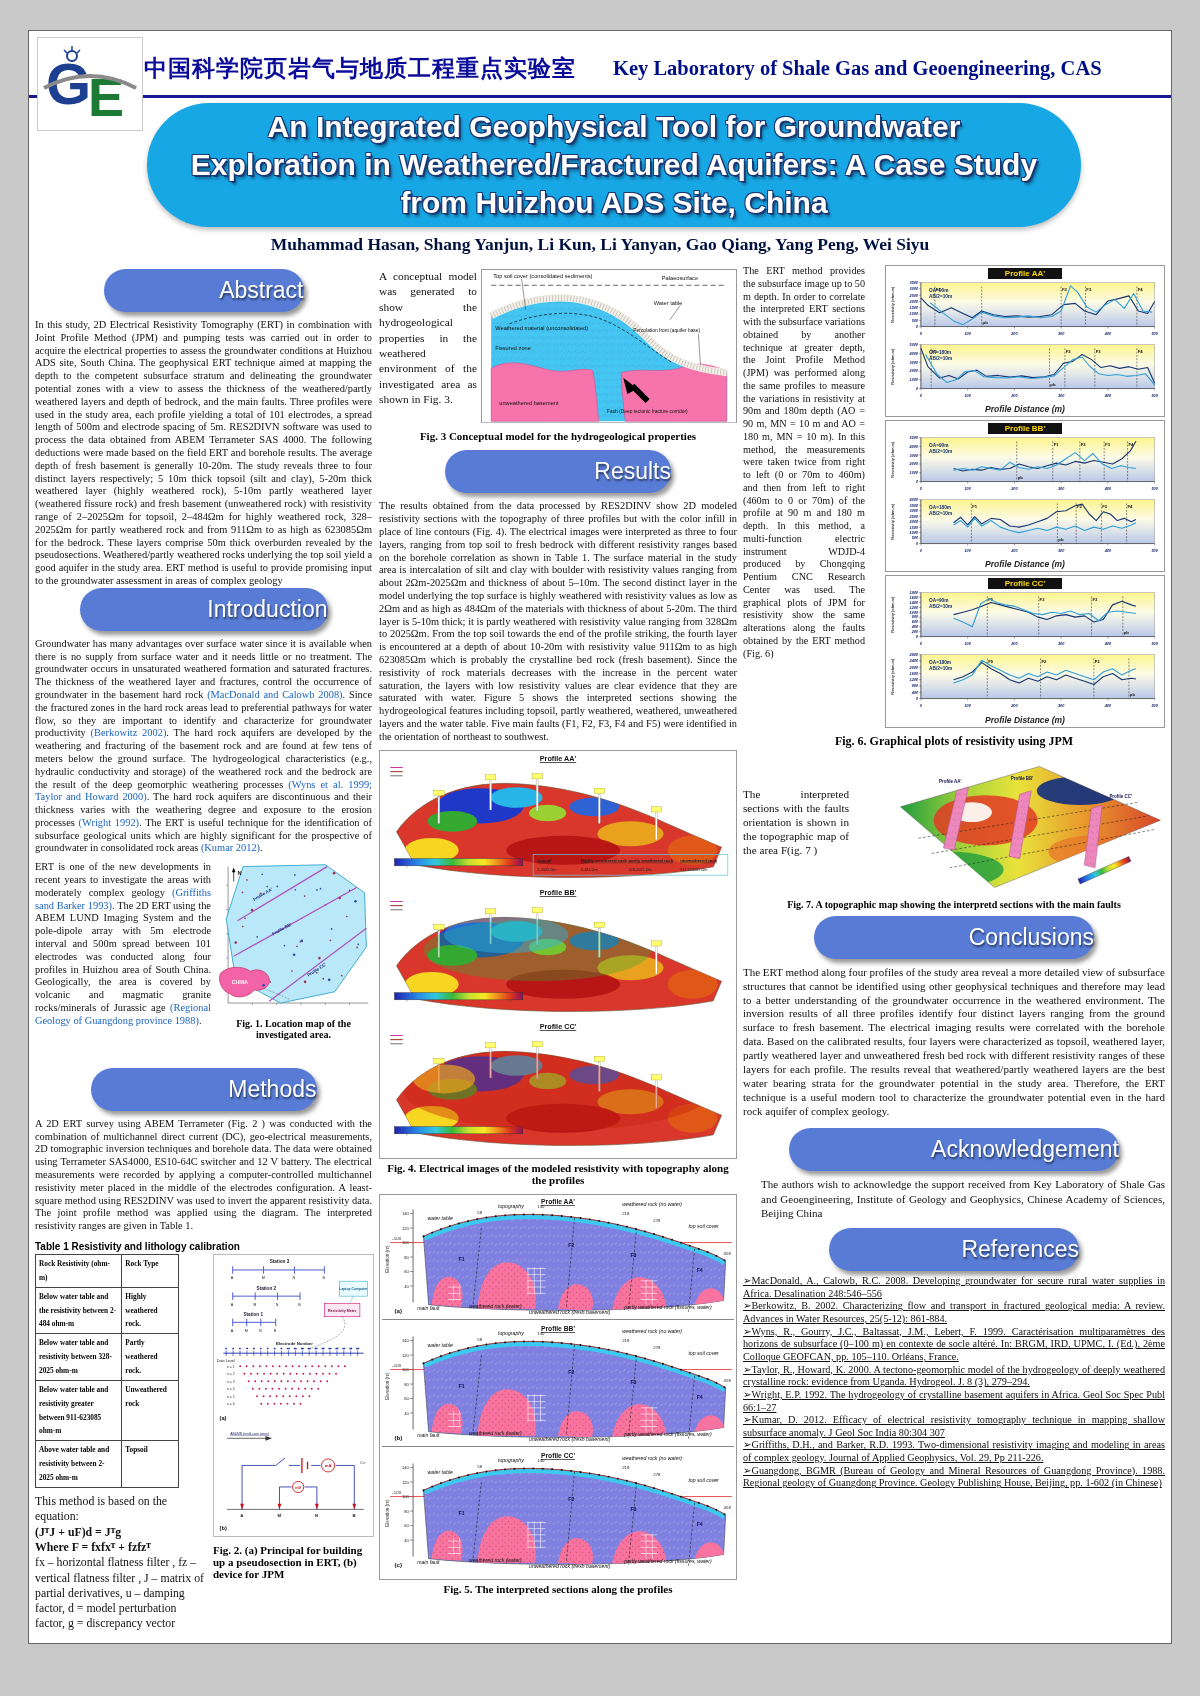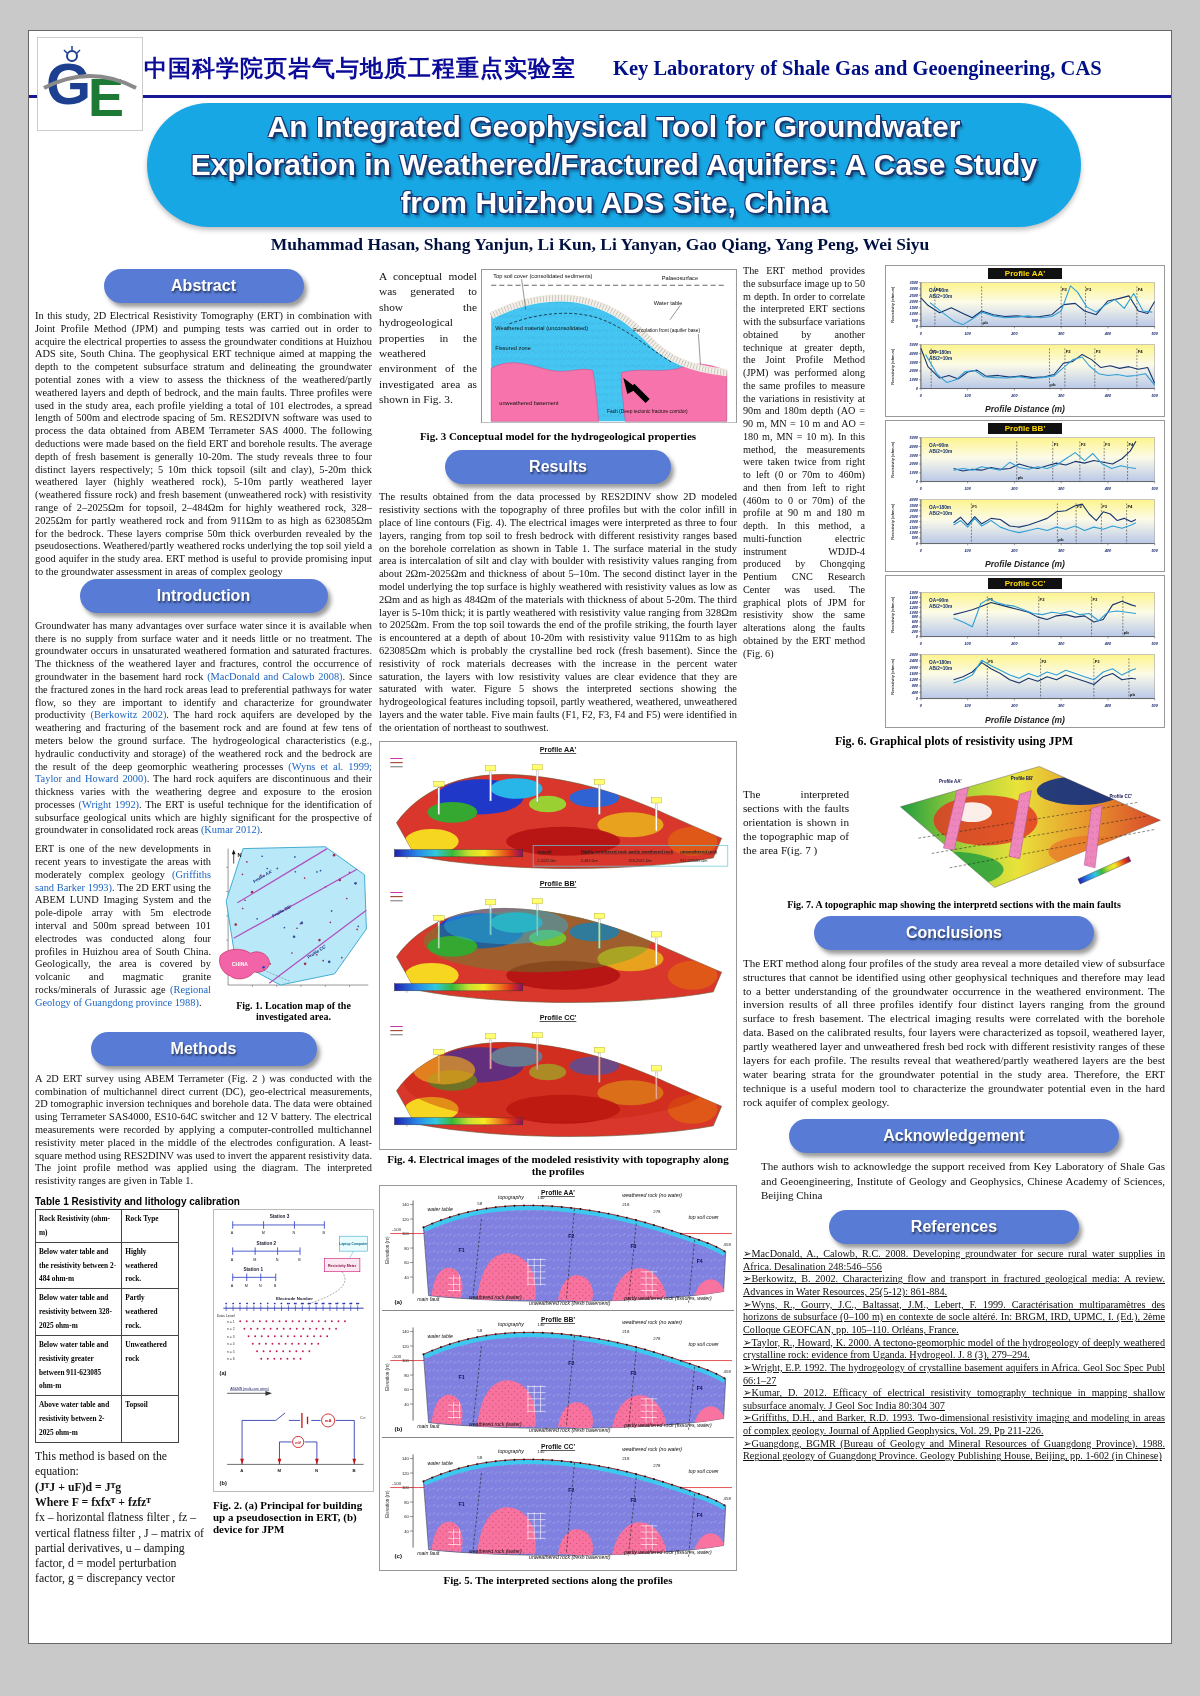--- a/index.html
+++ b/index.html
@@ -11,22 +11,22 @@
   .cn-title{position:absolute;left:115px;top:22px;font-family:"Liberation Sans",sans-serif;font-weight:bold;font-size:23px;color:#0b0b99;letter-spacing:1px;z-index:2;}
   .en-title{position:absolute;left:584px;top:26px;font-family:"Liberation Serif",serif;font-weight:bold;font-size:20.5px;color:#000f85;z-index:2;}
   .banner{position:absolute;left:118px;top:72px;width:934px;height:124px;background:#18a7e5;border-radius:62px;display:flex;align-items:center;justify-content:center;text-align:center;z-index:3;box-shadow:0 3px 5px rgba(0,0,0,.25);}
   .banner-text{font-family:"Liberation Sans",sans-serif;font-weight:bold;font-size:30px;line-height:1.27;color:#fff;padding:0 40px;
     text-shadow:2px 2px 0 #1b3a75,-1px -1px 0 #1b3a75,1px -1px 0 #1b3a75,-1px 1px 0 #1b3a75,3px 4px 3px rgba(0,0,0,.35);}
   .authors{position:absolute;left:0;top:203px;width:100%;text-align:center;font-weight:bold;font-size:17.5px;color:#00103f;z-index:2;}
   
   #col-left{position:absolute;left:6px;top:238px;width:337px;}
   #col-mid{position:absolute;left:350px;top:238px;width:358px;}
   #col-right{position:absolute;left:714px;top:234px;width:422px;}
-  .pill{display:block;margin:0 auto;background:#587cd6;border-radius:26px;color:#fff;font-family:"Liberation Sans",sans-serif;font-weight:bold;
-    font-size:16px;text-align:center;padding:8px 0;box-shadow:3px 4px 4px rgba(30,30,30,.45);text-shadow:1px 2px 2px rgba(0,0,0,.55);}
+  .pill{display:block;margin:0 auto;background:#587cd6;border-radius:26px;color:#fff;font-family:"Liberation Sans",sans-serif;font-weight:normal;
+    font-size:23px;text-align:right;padding:8px 0;box-shadow:3px 4px 4px rgba(30,30,30,.45);text-shadow:1px 2px 2px rgba(0,0,0,.55);}
   .body-text{font-size:10.4px;line-height:1.23;text-align:justify;color:#101010;}
   .cite{color:#1b64c0;}
   .caption{font-weight:bold;font-size:11px;text-align:center;margin-top:3px;color:#000;}
   .caption.sm{font-size:10px;}
   .caption.left{text-align:left;}
   
   .lc-row{display:flex;gap:4px;margin-top:6px;}
   .lc-row .txt{width:176px;}
   .lc-row .fig{flex:1;}
   .table-title{font-family:"Liberation Sans",sans-serif;font-weight:bold;font-size:10px;margin:8px 0 2px;}
@@ -344,21 +344,21 @@
             <path d="M6,120 C14,112 30,112 38,118 C46,114 56,118 58,126 C60,134 50,140 42,138 C36,146 22,148 16,142 C8,140 2,128 6,120 Z" fill="#f263a8" stroke="#c23060" stroke-width="0.7"></path>
             <text x="18" y="132" font-size="5.5" font-weight="bold" fill="#ffffff">CHINA</text>
             <line x1="52" y1="136" x2="80" y2="148" stroke="#555" stroke-width="0.5" stroke-dasharray="2 1.5"></line>
             <circle cx="52" cy="133" r="1.3" fill="#2040c0"></circle>
           </g>
         </svg>
         <div class="caption sm">Fig. 1. Location map of the investigated area.</div>
       </div>
     </div>
 
-    <div class="pill" style="width:226px;margin-top:10px">Methods</div>
+    <div class="pill" style="width:226px;margin-top:28px">Methods</div>
     <div class="body-text" style="margin-top:7px">A 2D ERT survey using ABEM Terrameter (Fig. 2 ) was conducted with the combination of multichannel direct current (DC), geo-electrical measurements, 2D tomographic inversion techniques and borehole data. The data were obtained using Terrameter SAS4000, ES10-64C switcher and 12 V battery. The electrical measurements were recorded by applying a computer-controlled multichannel resistivity meter placed in the middle of the electrodes configuration. A least-square method using RES2DINV was used to invert the apparent resistivity data.  The joint profile method was applied using the diagram. The interpreted resistivity ranges are given in Table 1.</div>
 
     <div class="table-title">Table 1 Resistivity and lithology calibration</div>
     <div class="lc-bottom">
       <div class="lcb-left">
         <table class="rtab">
           <thead>
               <tr>
             <th>Rock Resistivity (ohm-m)</th>
             <th>Rock Type</th>

